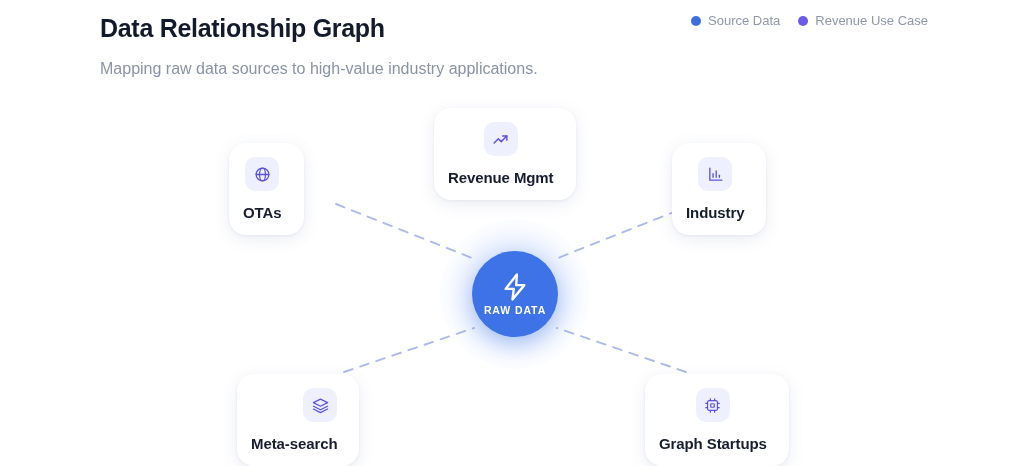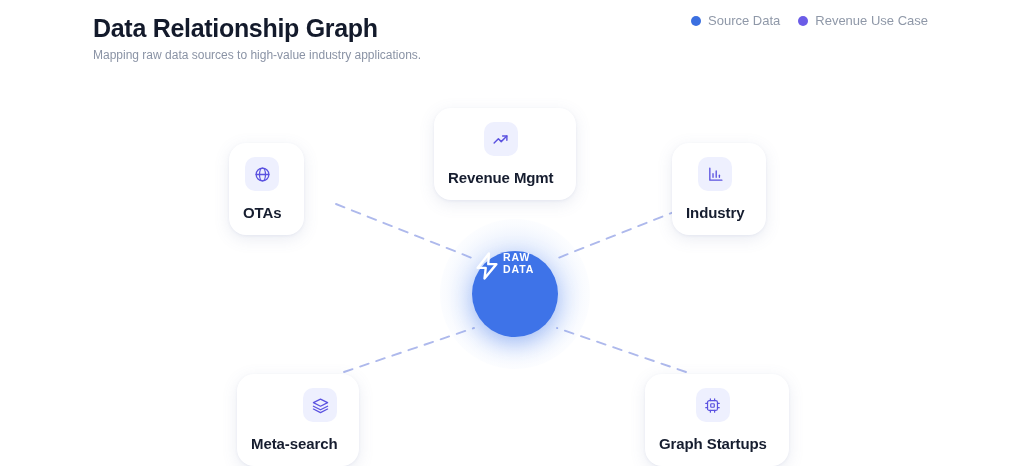--- a/index.html
+++ b/index.html
@@ -15,39 +15,39 @@
   .page {
     position: relative;
     width: 1026px;
     height: 466px;
     background: #ffffff;
   }
 
   
   .header {
     position: absolute;
-    left: 93px;
+    left: 100px;
     top: 12px;
   }
 
   .page-title {
     font-size: 25px;
     font-weight: bold;
     color: #131a2b;
     letter-spacing: -0.3px;
     line-height: 32px;
     white-space: nowrap;
   }
 
   .page-subtitle {
-    font-size: 12px;
+    font-size: 16px;
     font-weight: normal;
     color: #8a93a5;
     line-height: 22px;
-    margin-top: 0;
+    margin-top: 14px;
     white-space: nowrap;
   }
 
   
   .legend {
     position: absolute;
     right: 98px;
     top: 13px;
     display: flex;
     align-items: center;
@@ -158,21 +158,22 @@
                 rgba(255,255,255,0) 78%);
   }
 
   .hub {
     position: relative;
     width: 86px;
     height: 86px;
     border-radius: 50%;
     background: #3e73e8;
     display: flex;
-    flex-direction: row;
+    flex-direction: column;
+    align-items: center;
     justify-content: center;
     gap: 1px;
     box-shadow: 0 6px 20px rgba(62, 115, 232, 0.38);
   }
 
   .hub-icon { margin-bottom: 1px; }
   .hub-icon svg { display: block; }
 
   .hub-label {
     font-size: 10.5px;

